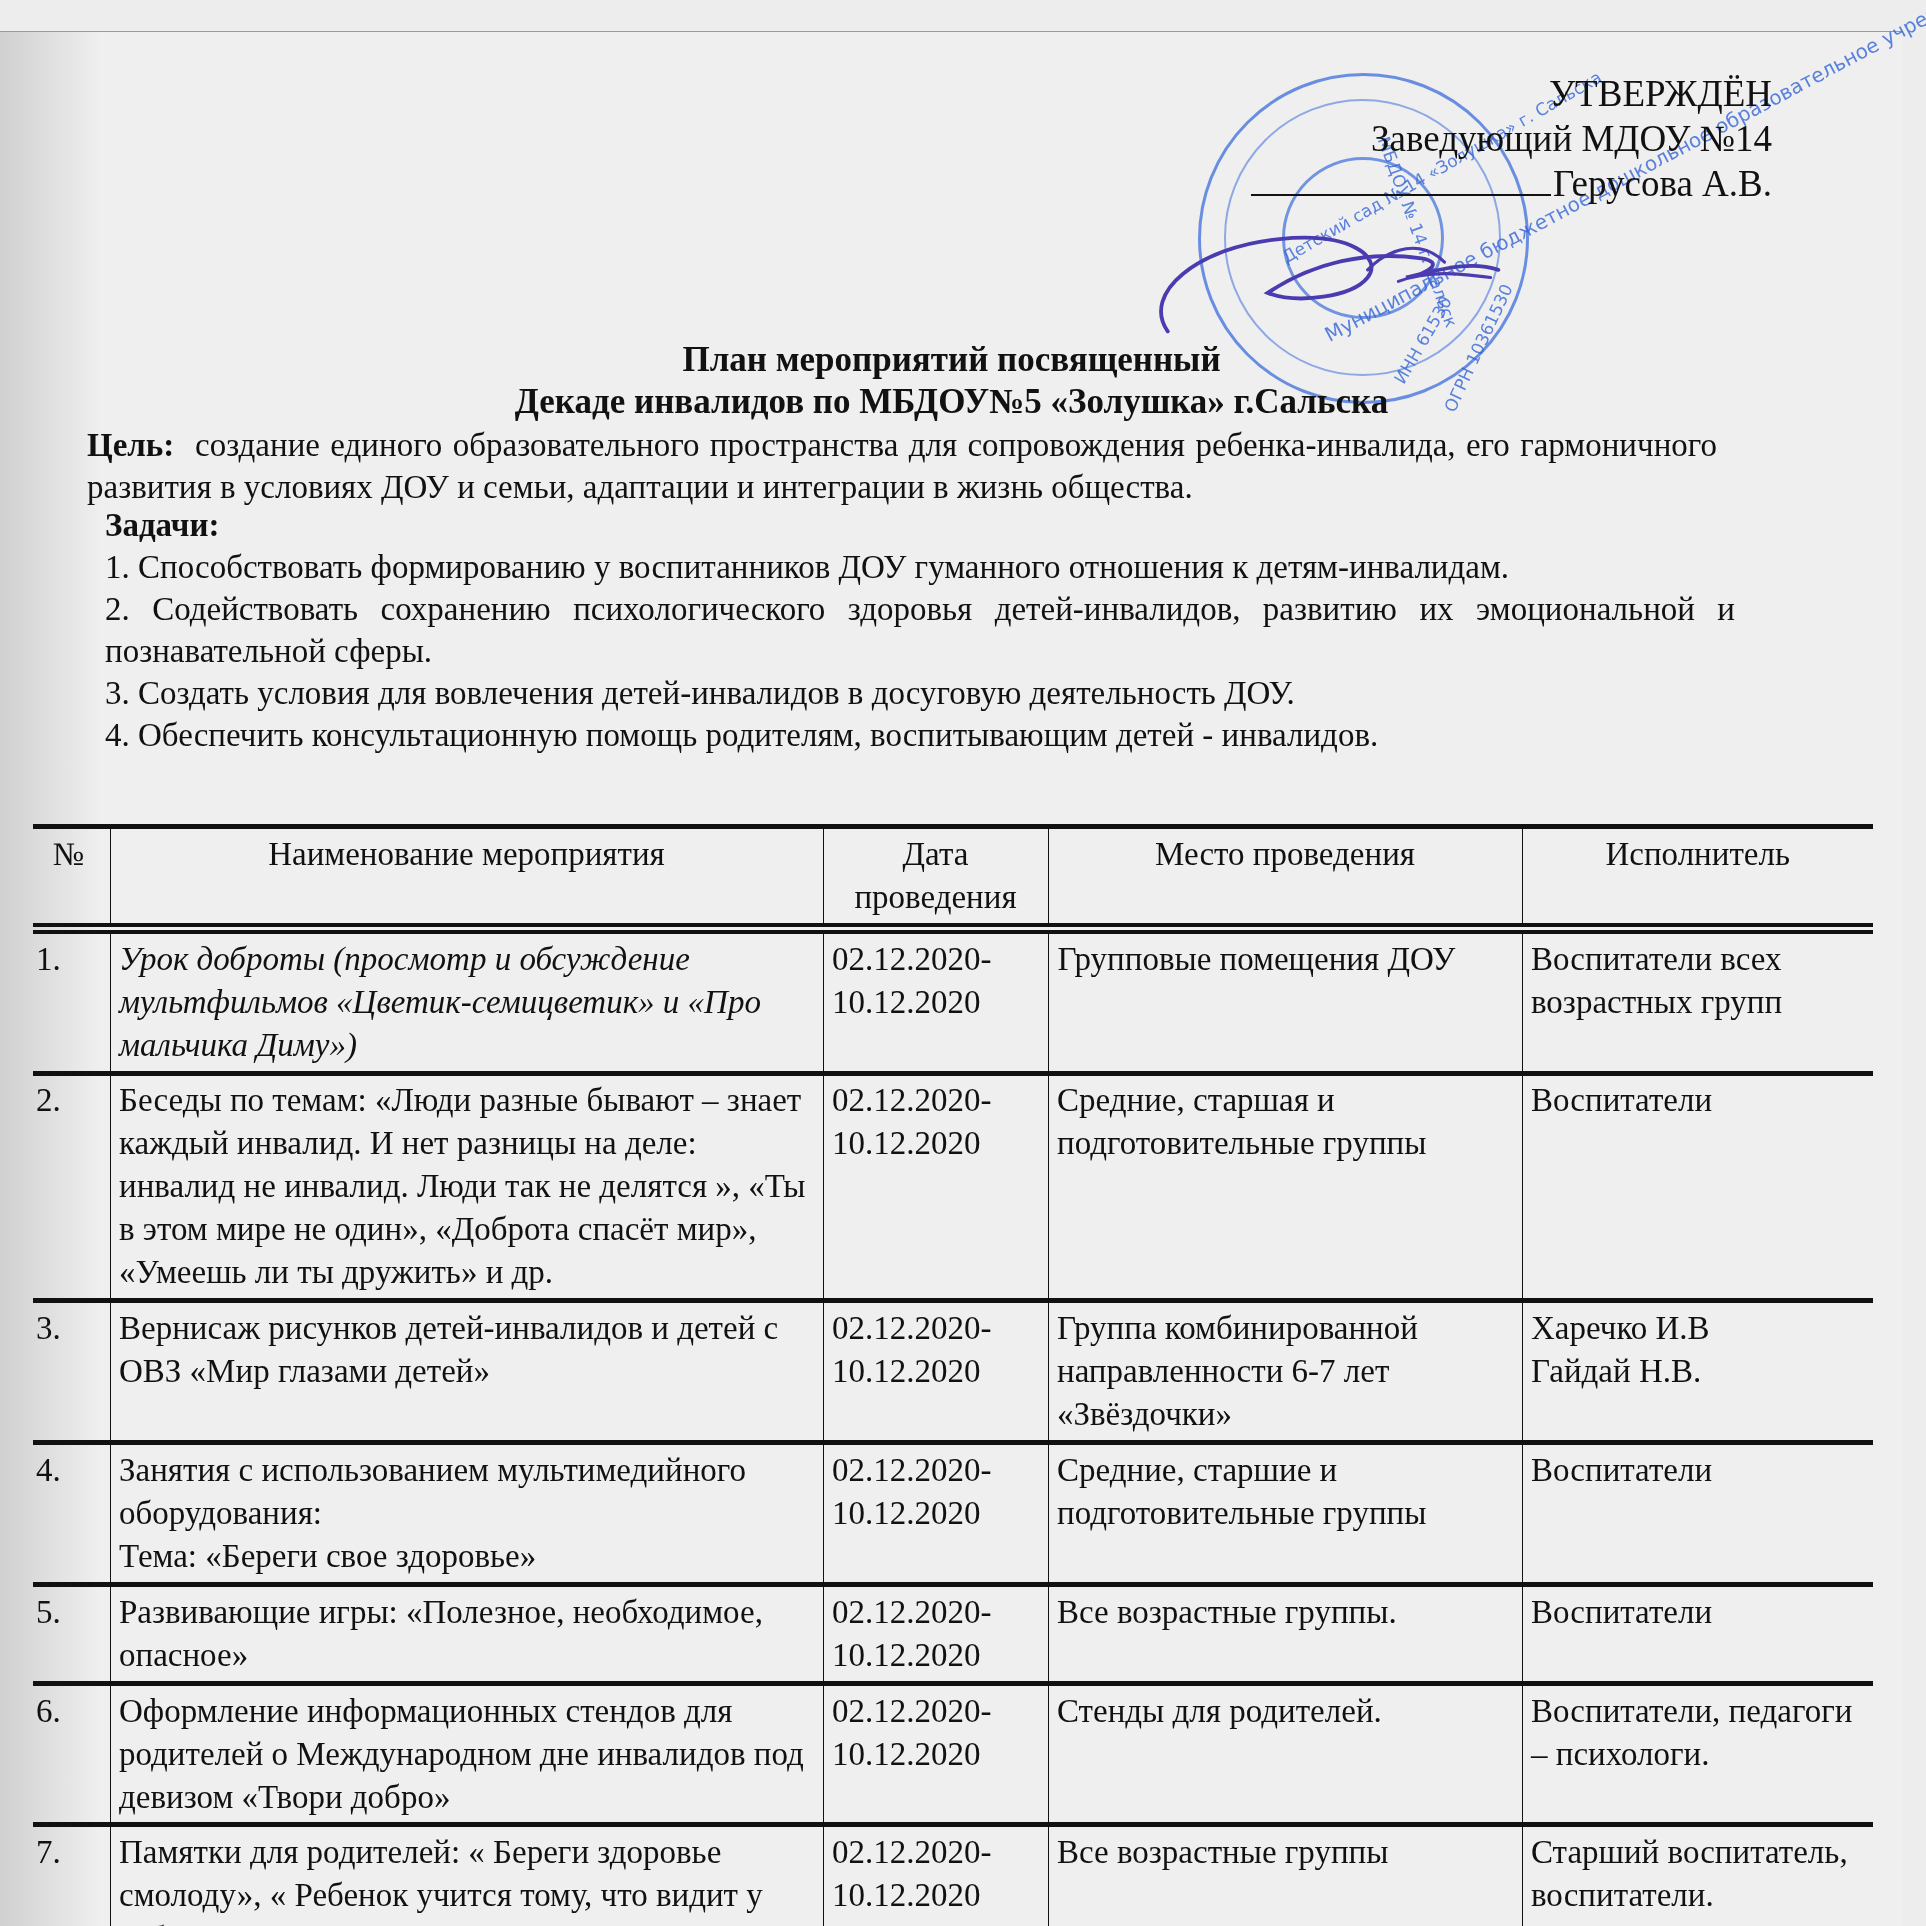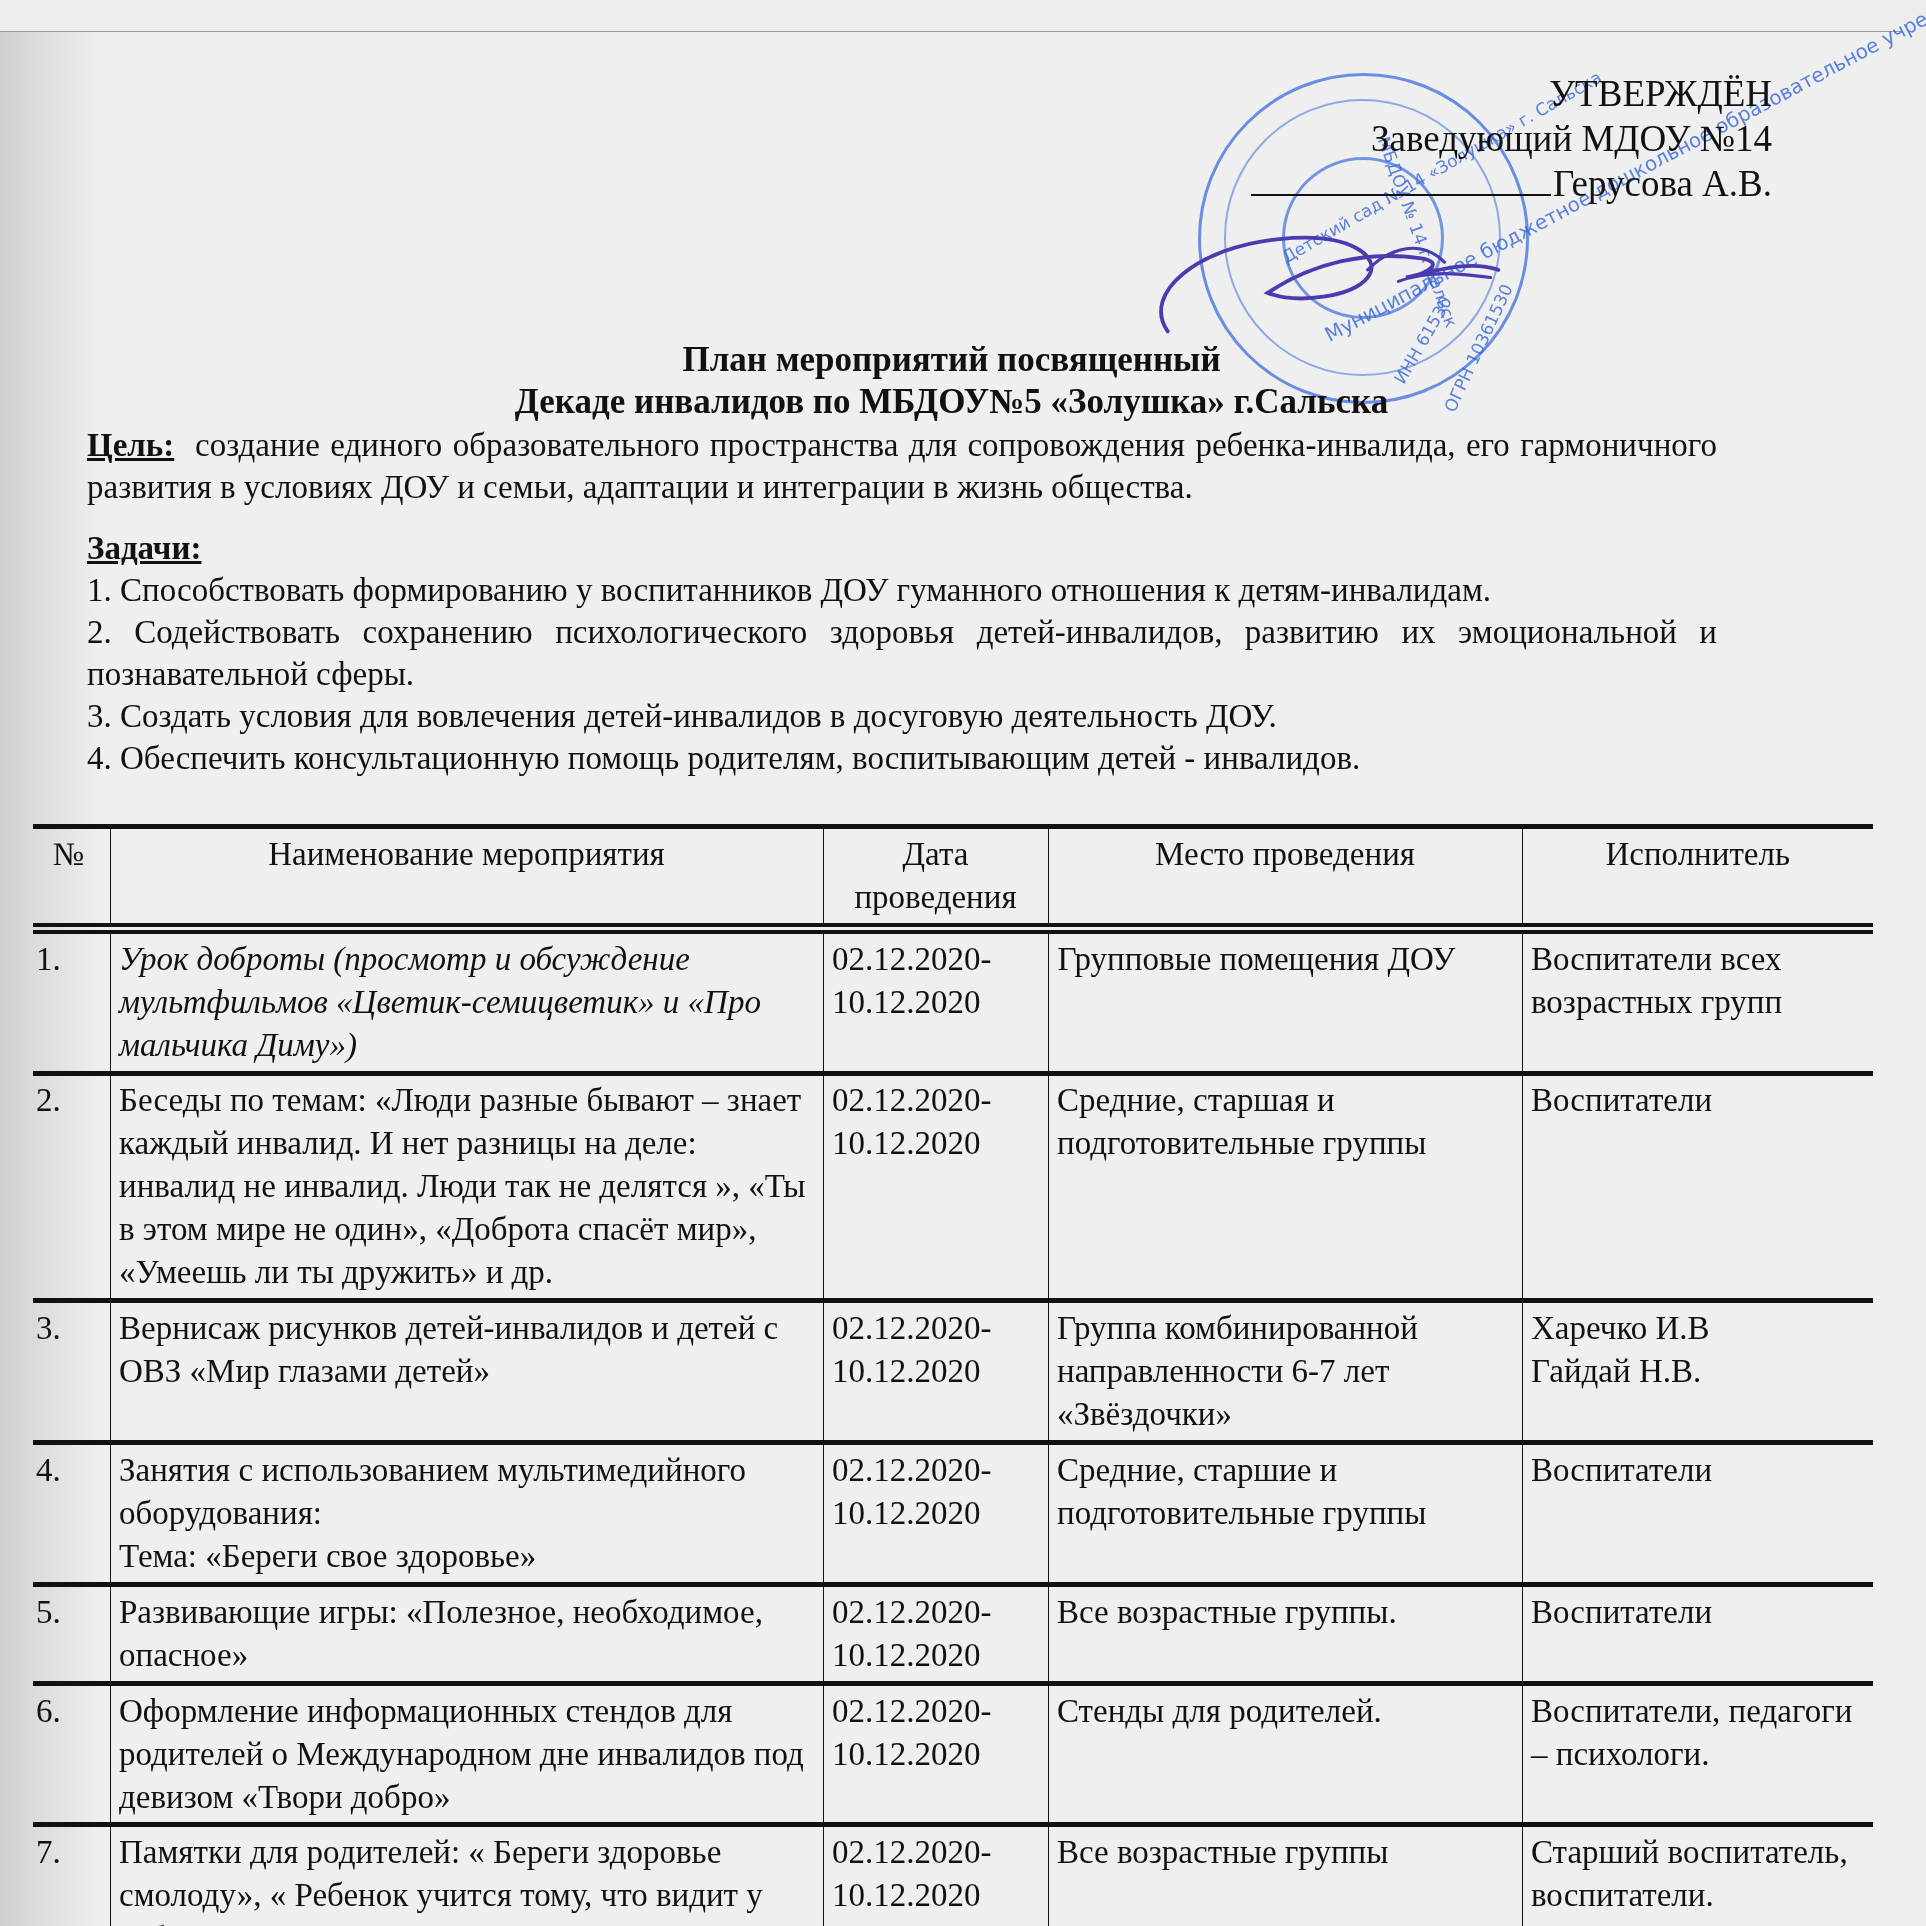--- a/index.html
+++ b/index.html
@@ -51,21 +51,21 @@
     position: absolute; left: 1152px; top: 216px; width: 462px; height: 123px;
   }
   .title {
     position: absolute; left: 0; width: 1903px; text-align: center;
     font-weight: bold; font-size: 35px; line-height: 42px;
   }
   .goal, .tasks {
     position: absolute; left: 87px; width: 1630px;
     font-size: 33px; line-height: 42px; text-align: justify;
   }
-  .goal b, .tasks b { font-weight: bold; text-decoration: underline; }
+  .goal b, .tasks b { font-weight: bold; }
   table.plan {
     position: absolute; left: 33px; top: 824px; width: 1839px;
     border-collapse: collapse; font-size: 33px; line-height: 43px;
     table-layout: fixed;
   }
   table.plan th, table.plan td {
     border-left: 1.5px solid #111; border-right: 1.5px solid #111;
     vertical-align: top; padding: 3.9px 8.5px; text-align: left; font-weight: normal;
   }
   table.plan tr { border-bottom: 5.4px solid #111; }
@@ -109,21 +109,21 @@
   </div>
 </div>
 
 <div class="title" style="top:339px;">План мероприятий посвященный</div>
 <div class="title" style="top:381px;">Декаде инвалидов по МБДОУ№5 «Золушка» г.Сальска</div>
 
 <div class="goal" style="top:424px;">
   <b>Цель:</b>&nbsp; <span>создание единого образовательного пространства для сопровождения ребенка-инвалида, его гармоничного развития в условиях ДОУ и семьи, адаптации и интеграции в жизнь общества.</span>
 </div>
 
-<div class="tasks" style="top:527px;">
+<div class="tasks" style="top:504px;margin-left:18px;">
   <div><b>Задачи:</b></div>
   <div>1. Способствовать формированию у воспитанников ДОУ гуманного отношения к детям-инвалидам.</div>
   <div>2. Содействовать сохранению психологического здоровья детей-инвалидов, развитию их эмоциональной и познавательной сферы.</div>
   <div style="text-align:left;">3. Создать условия для вовлечения детей-инвалидов в досуговую деятельность ДОУ.</div>
   <div style="text-align:left;">4. Обеспечить консультационную помощь родителям, воспитывающим детей - инвалидов.</div>
 </div>
 
 <table class="plan">
   <colgroup>
     <col class="num-col">

